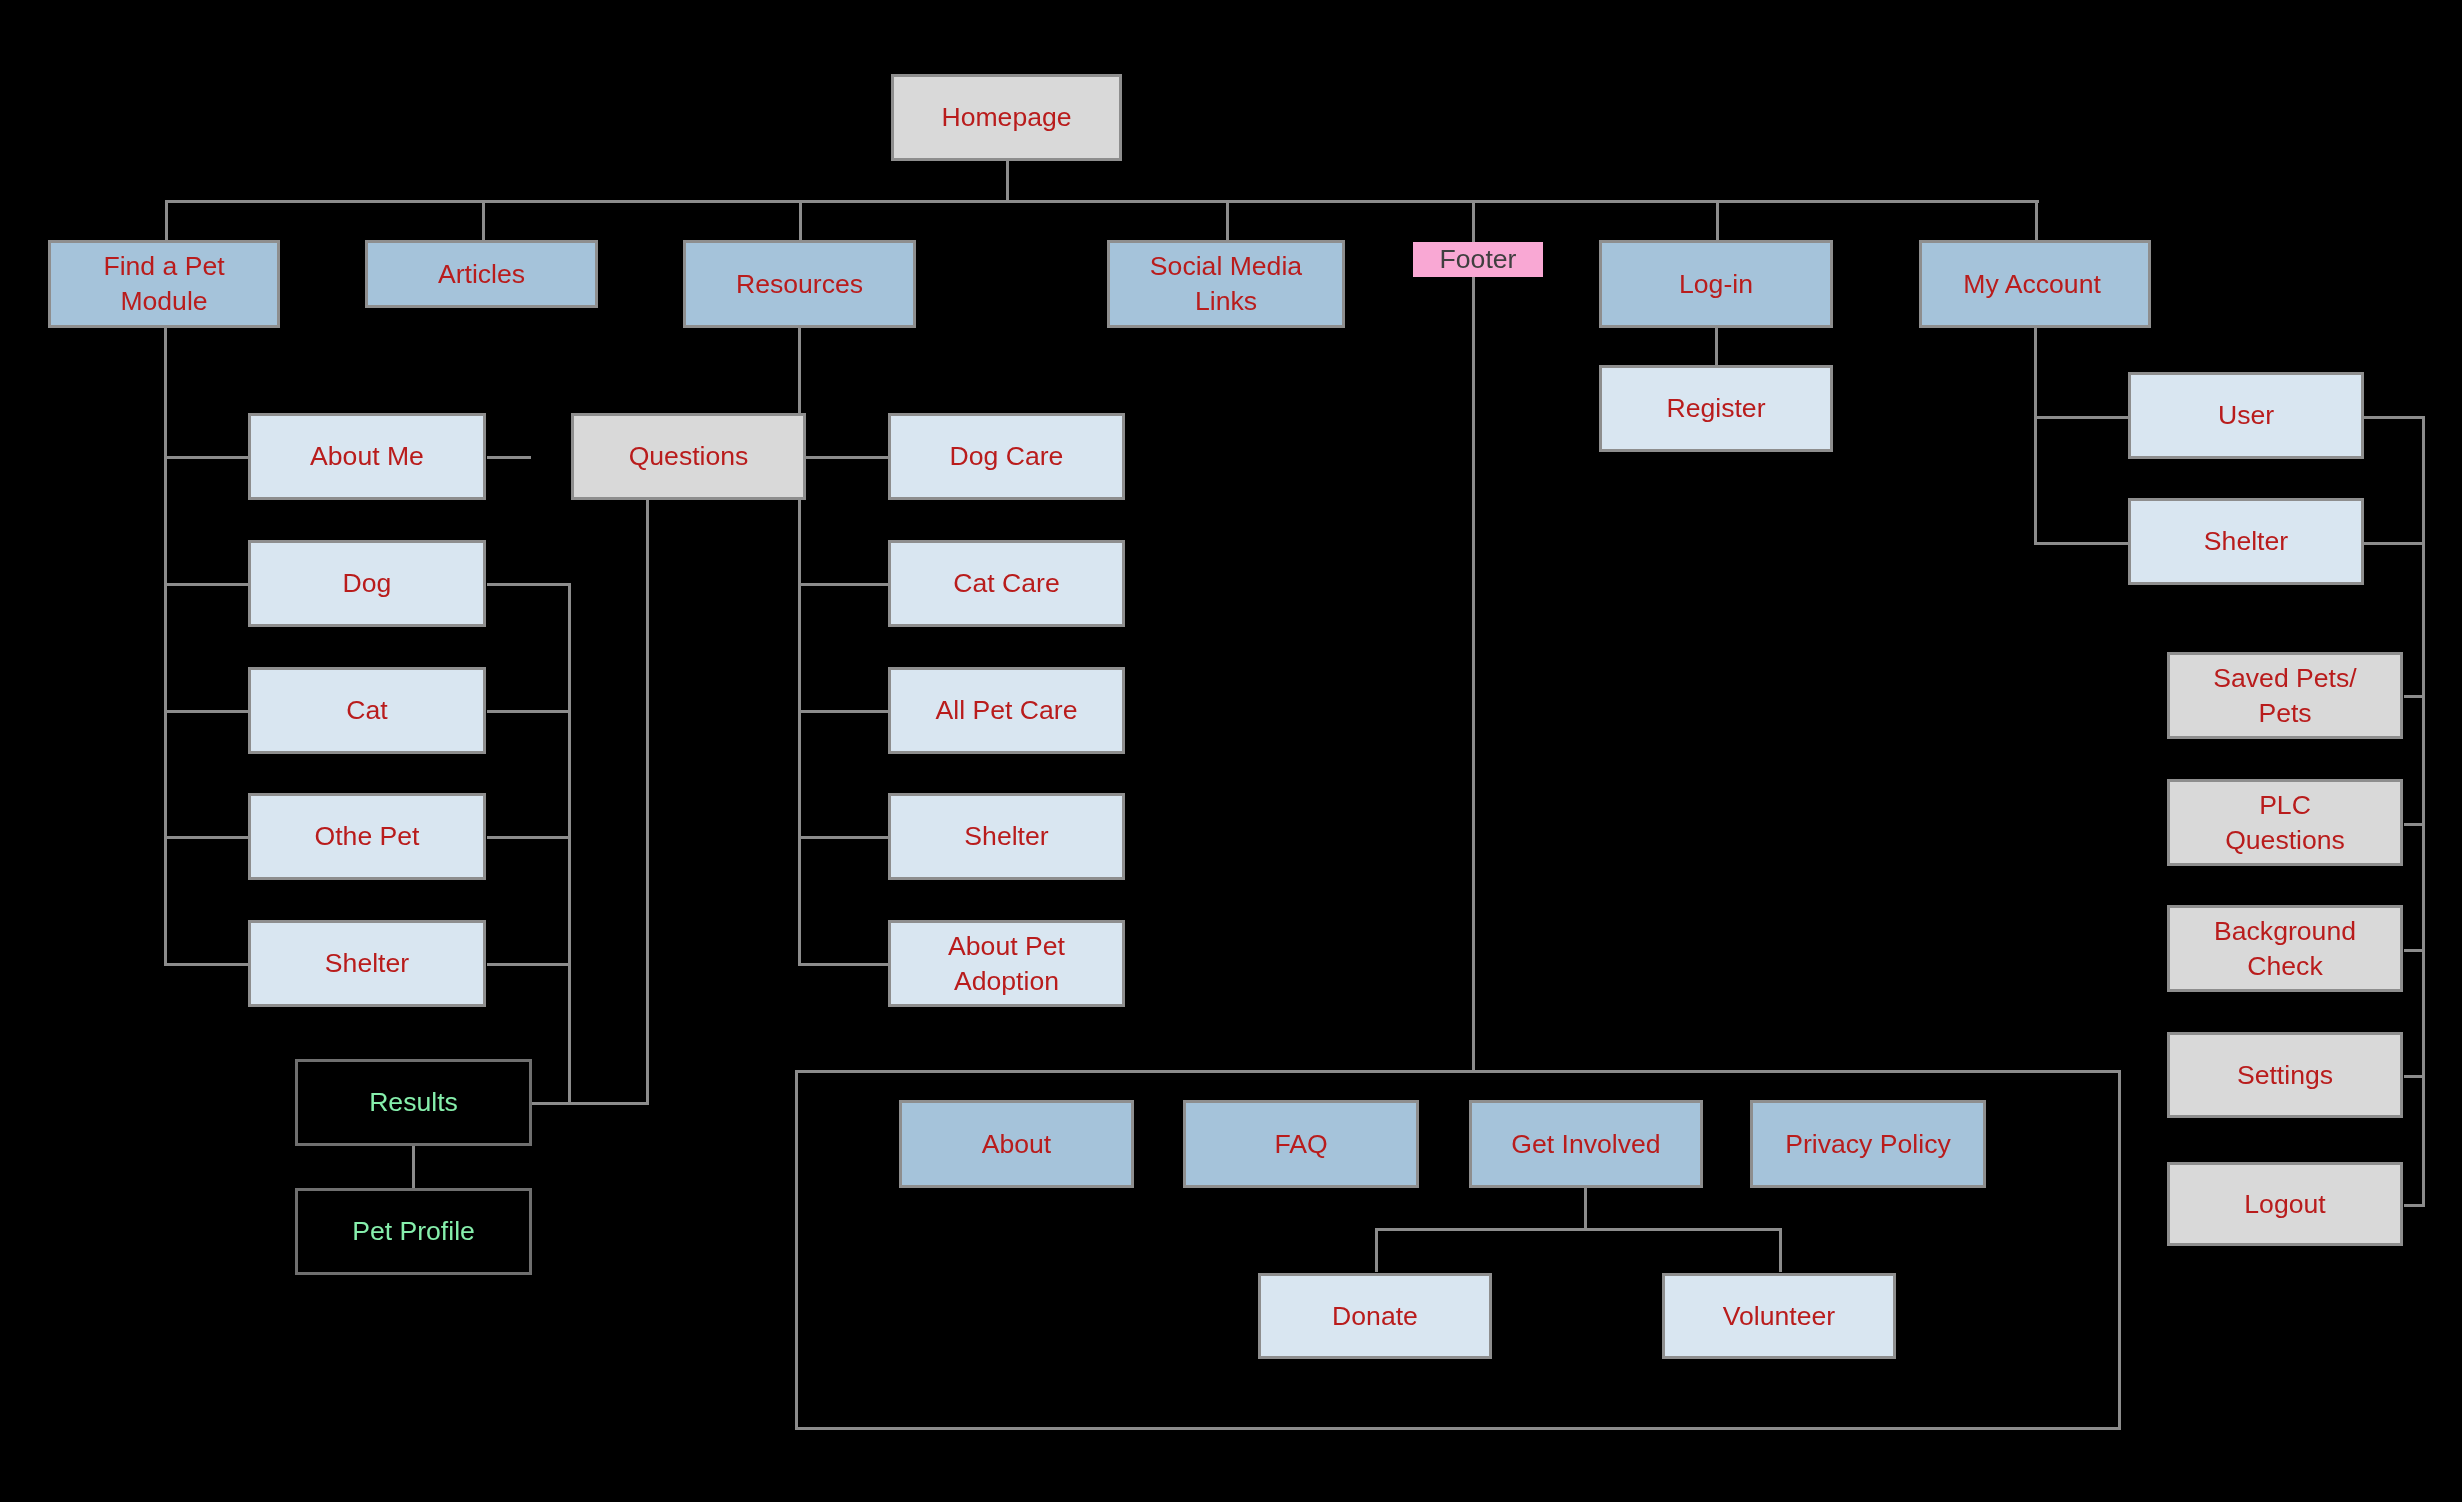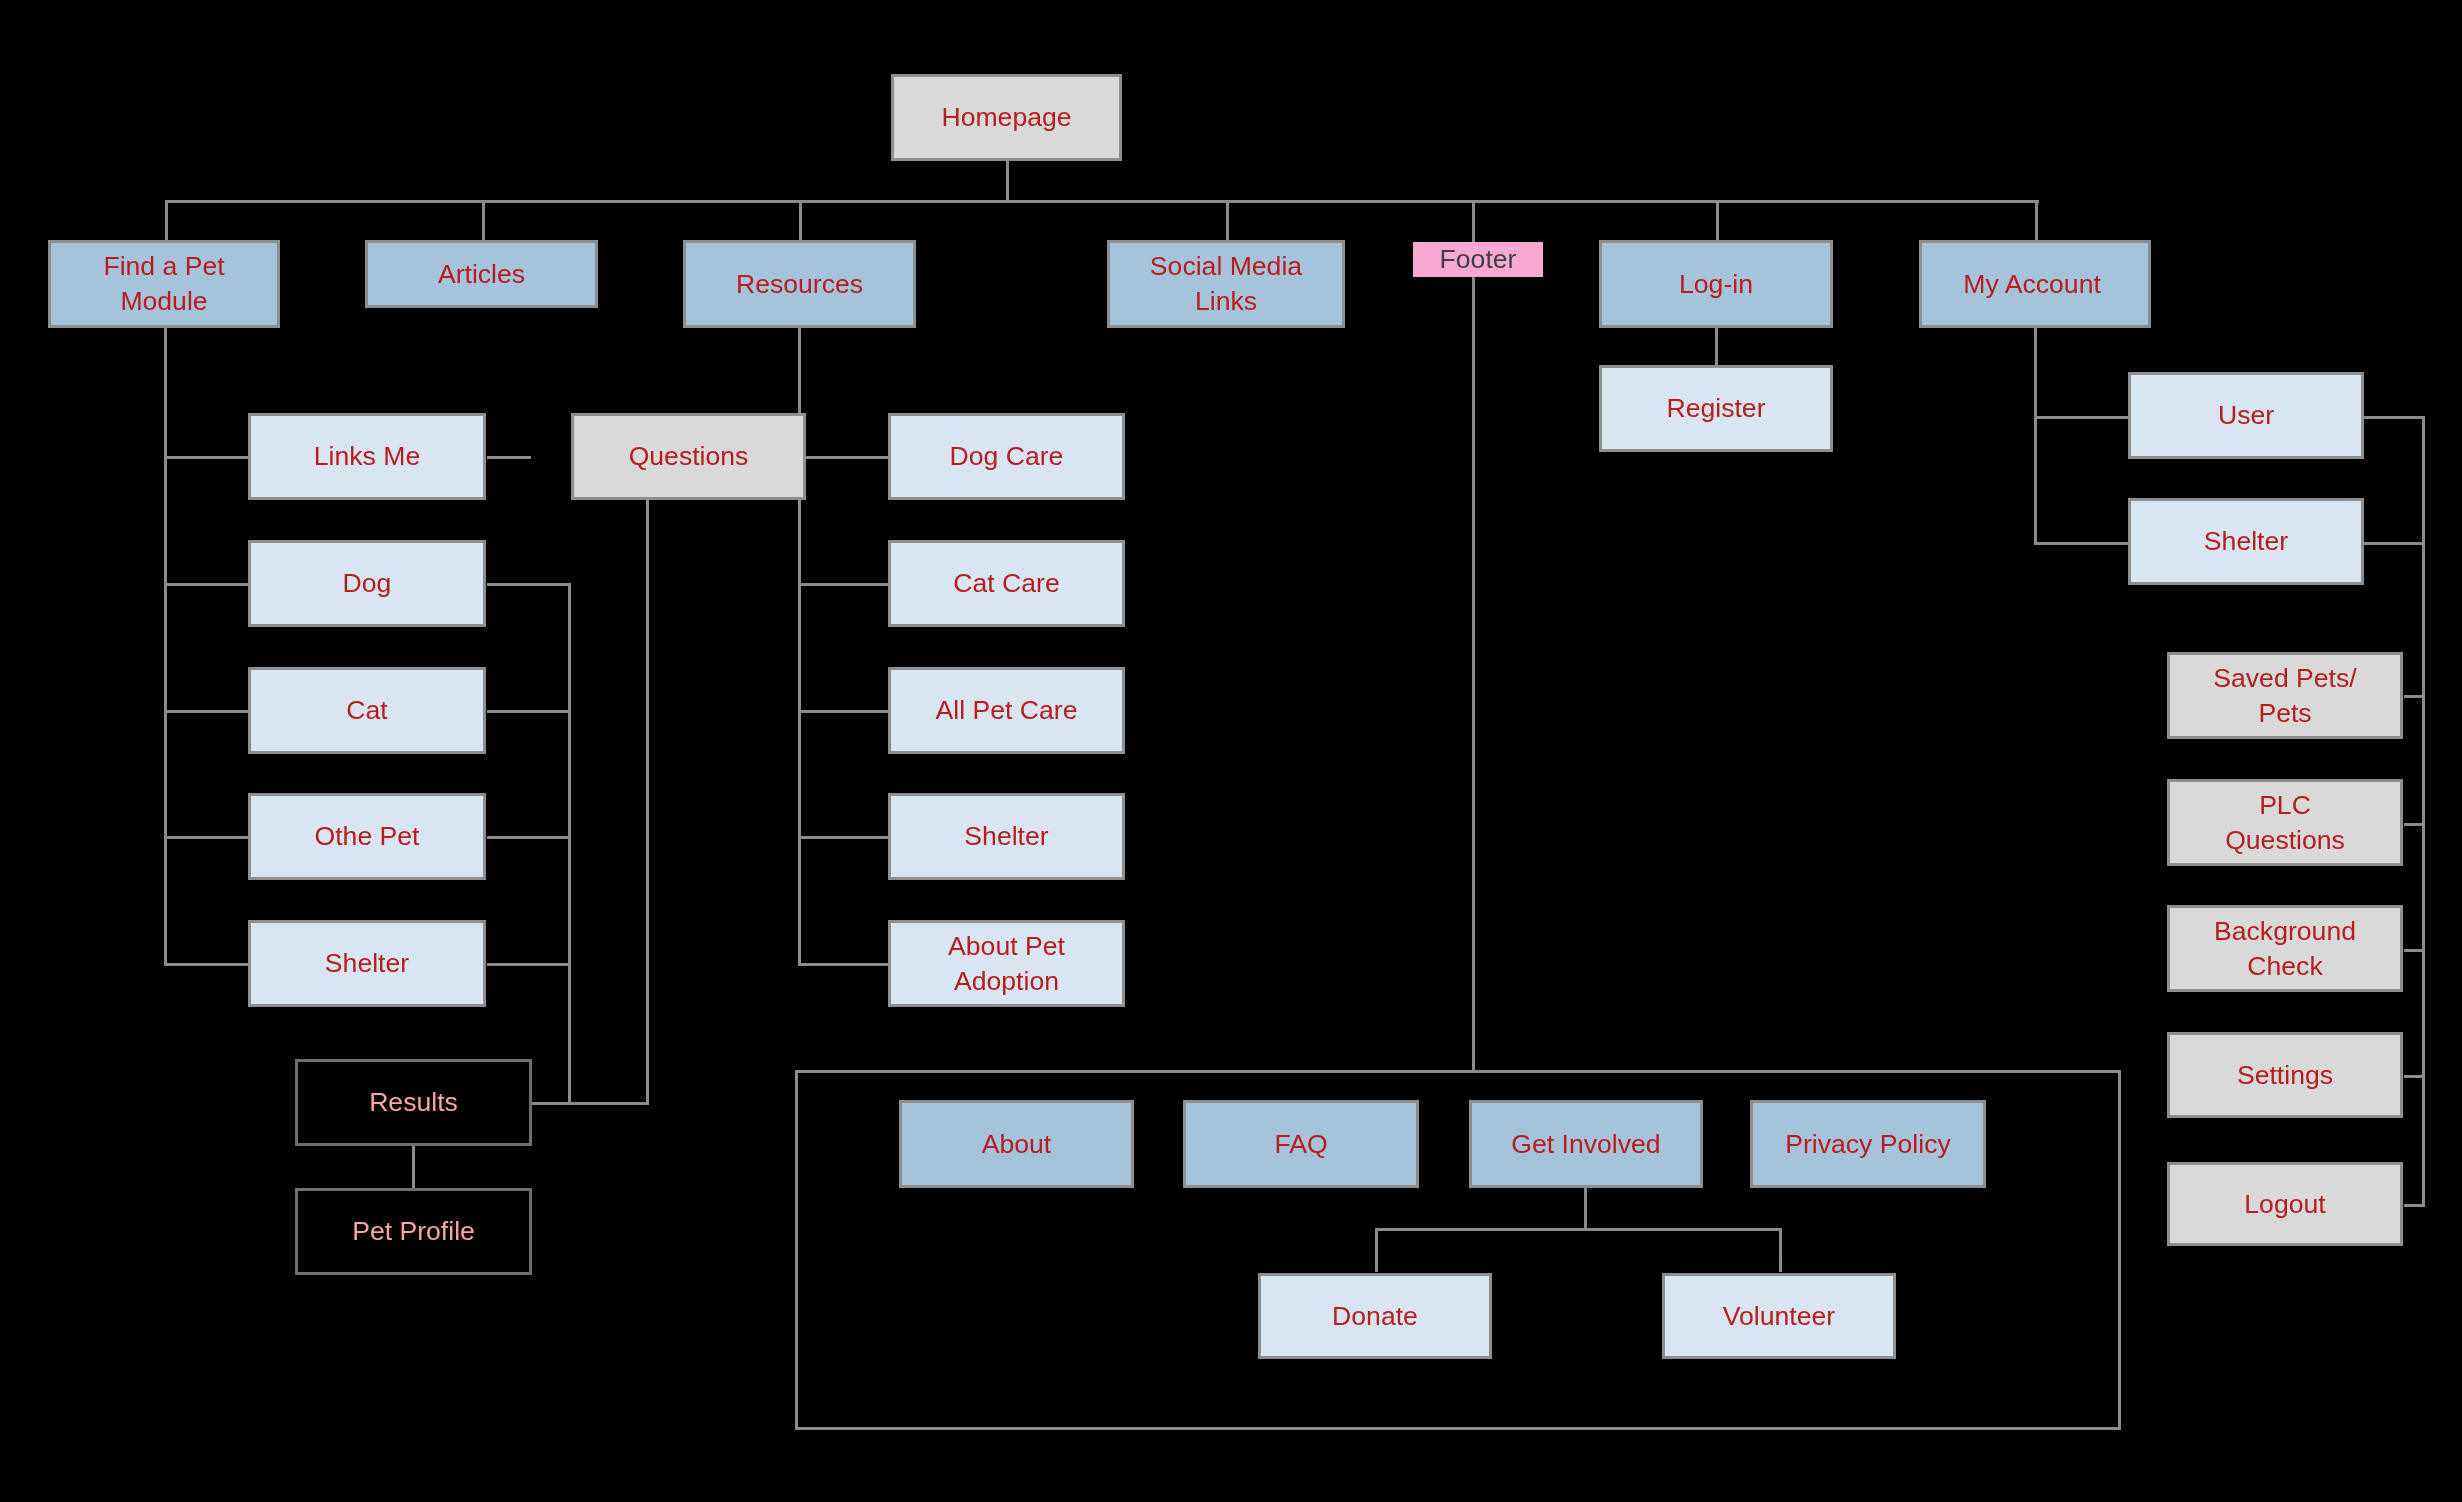--- a/index.html
+++ b/index.html
@@ -4,21 +4,21 @@
 <style>
   html,body{margin:0;padding:0;background:#000;}
   #canvas{position:relative;width:2463px;height:1502px;background:#000;overflow:hidden;
           font-family:"Liberation Sans","DejaVu Sans",sans-serif;}
   .node{position:absolute;box-sizing:border-box;border:3px solid #8e8e8e;
         display:flex;align-items:center;justify-content:center;text-align:center;
         font-size:26.6px;line-height:35px;color:#b91c1c;padding:0 13.8px;z-index:3;}
   .blue{background:#a5c3da;}
   .light{background:#d9e6f1;}
   .gray{background:#d9d9d9;}
-  .dark{background:#000;border-color:#6f6f6f;color:#fca5a5;}
+  .dark{background:#000;border-color:#6f6f6f;color:#86efac;}
   .narrow{padding:0 29.6px;}
   .h,.v{position:absolute;background:#8c8c8c;z-index:1;}
   .h{height:3px;}
   .v{width:3px;}
   .floatlabel{position:absolute;z-index:2;background:#f9a8d4;display:flex;align-items:center;
               justify-content:center;font-size:26.6px;color:#3f3f3f;}
   .bigbox{position:absolute;box-sizing:border-box;border:3px solid #8c8c8c;background:transparent;z-index:0;}
 </style>
 </head>
 <body>
@@ -82,21 +82,21 @@
   <div class="node gray" style="left:891px;top:74px;width:231px;height:87px;">Homepage</div>
 
   <div class="node blue narrow" style="left:48px;top:240px;width:232px;height:88px;">Find a Pet Module</div>
   <div class="node blue" style="left:365px;top:240px;width:233px;height:68px;">Articles</div>
   <div class="node blue" style="left:683px;top:240px;width:233px;height:88px;">Resources</div>
   <div class="node blue narrow" style="left:1107px;top:240px;width:238px;height:88px;">Social Media Links</div>
   <div class="floatlabel" style="left:1413px;top:242px;width:130px;height:35px;">Footer</div>
   <div class="node blue" style="left:1599px;top:240px;width:234px;height:88px;">Log-in</div>
   <div class="node blue" style="left:1919px;top:240px;width:232px;height:88px;padding-left:8px;">My Account</div>
 
-  <div class="node light" style="left:248px;top:413px;width:238px;height:87px;">Links Me</div>
+  <div class="node light" style="left:248px;top:413px;width:238px;height:87px;">About Me</div>
   <div class="node gray" style="left:531px;top:413px;width:235px;height:87px;margin-left:40px;">Questions</div>
   <div class="node light" style="left:248px;top:540px;width:238px;height:87px;">Dog</div>
   <div class="node light" style="left:248px;top:667px;width:238px;height:87px;">Cat</div>
   <div class="node light" style="left:248px;top:793px;width:238px;height:87px;">Othe Pet</div>
   <div class="node light" style="left:248px;top:920px;width:238px;height:87px;">Shelter</div>
   <div class="node dark" style="left:295px;top:1059px;width:237px;height:87px;">Results</div>
   <div class="node dark" style="left:295px;top:1188px;width:237px;height:87px;">Pet Profile</div>
 
   <div class="node light" style="left:888px;top:413px;width:237px;height:87px;">Dog Care</div>
   <div class="node light" style="left:888px;top:540px;width:237px;height:87px;">Cat Care</div>

